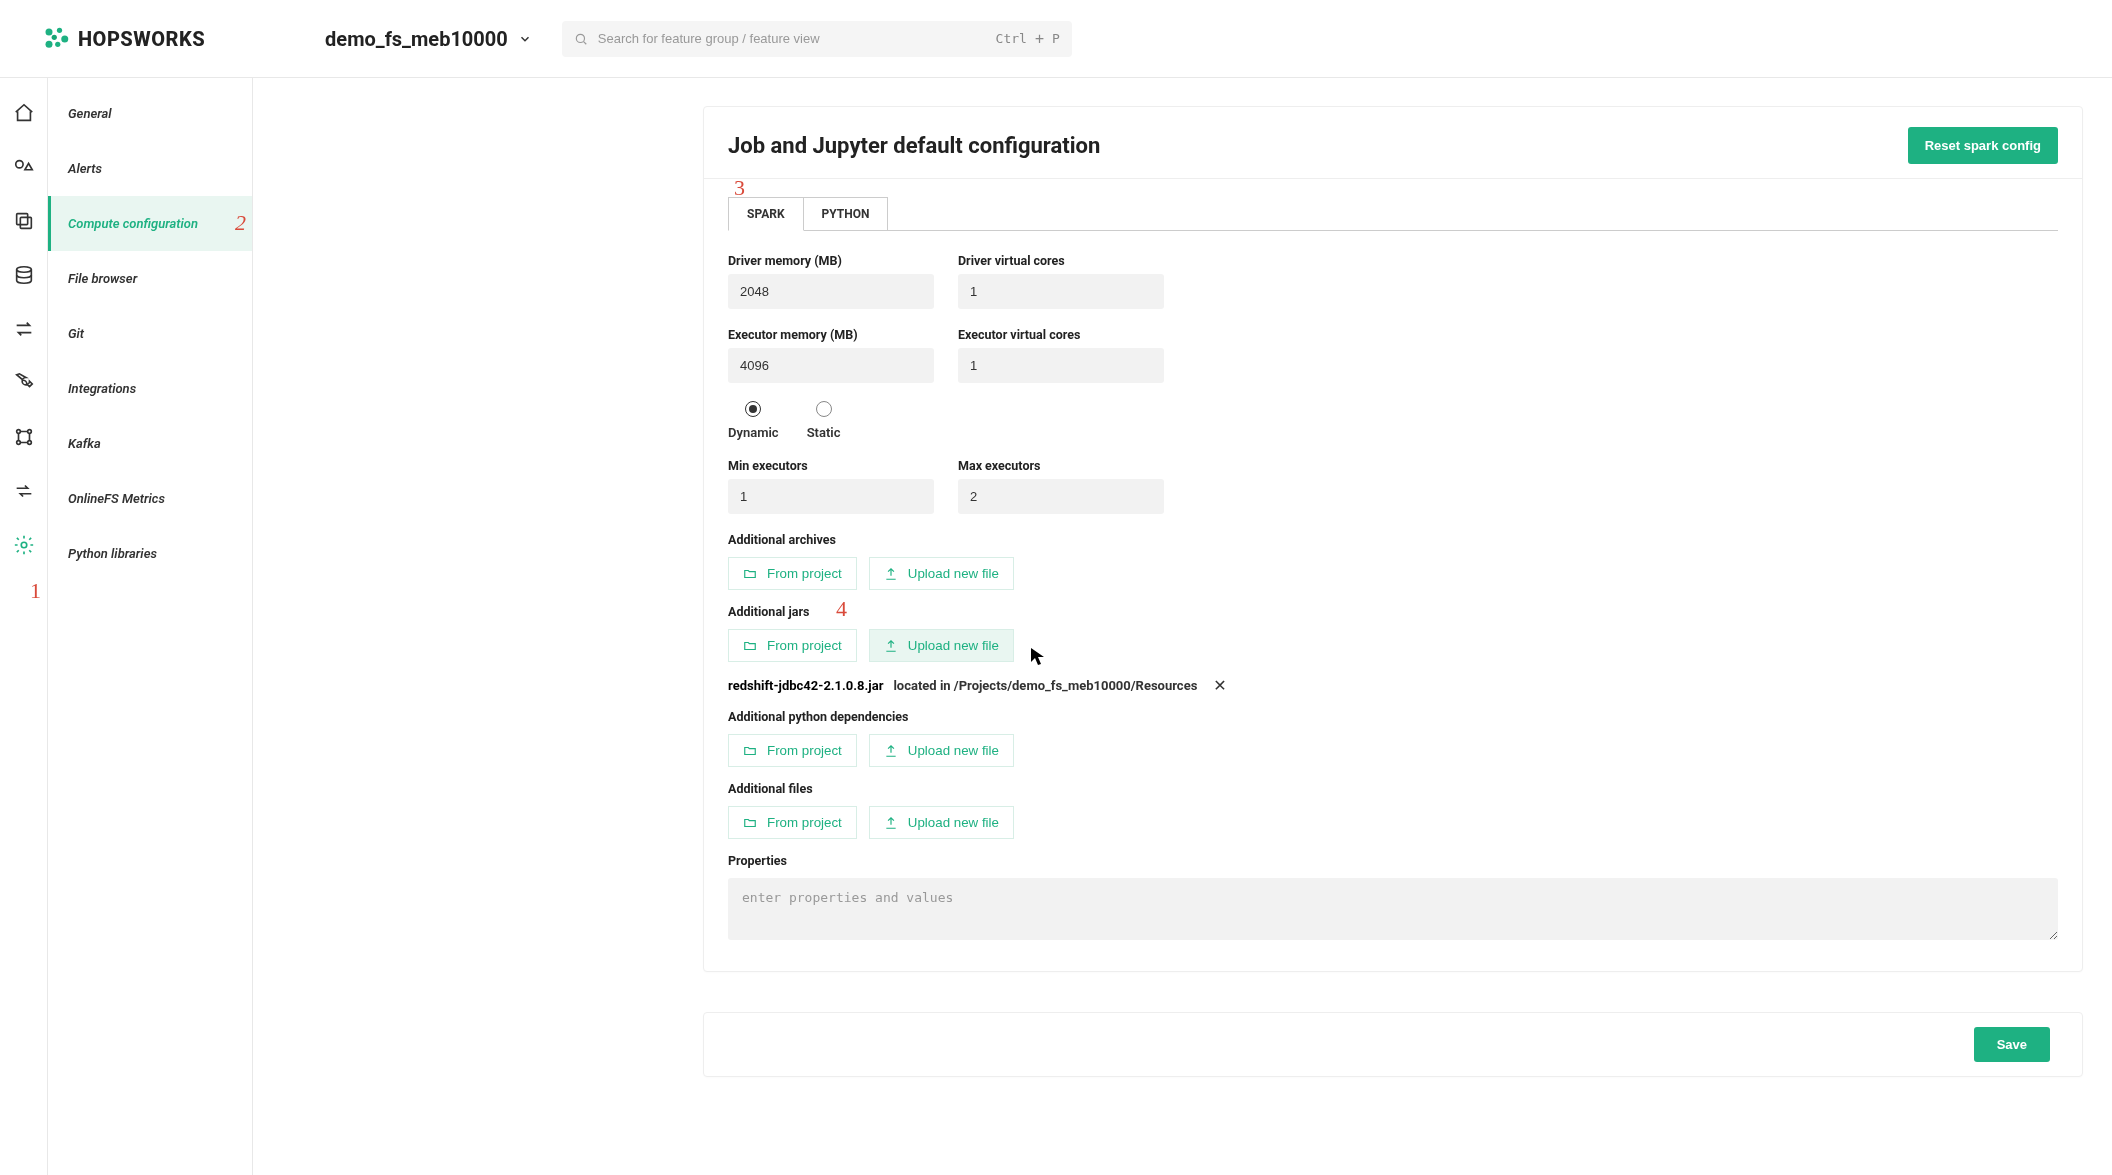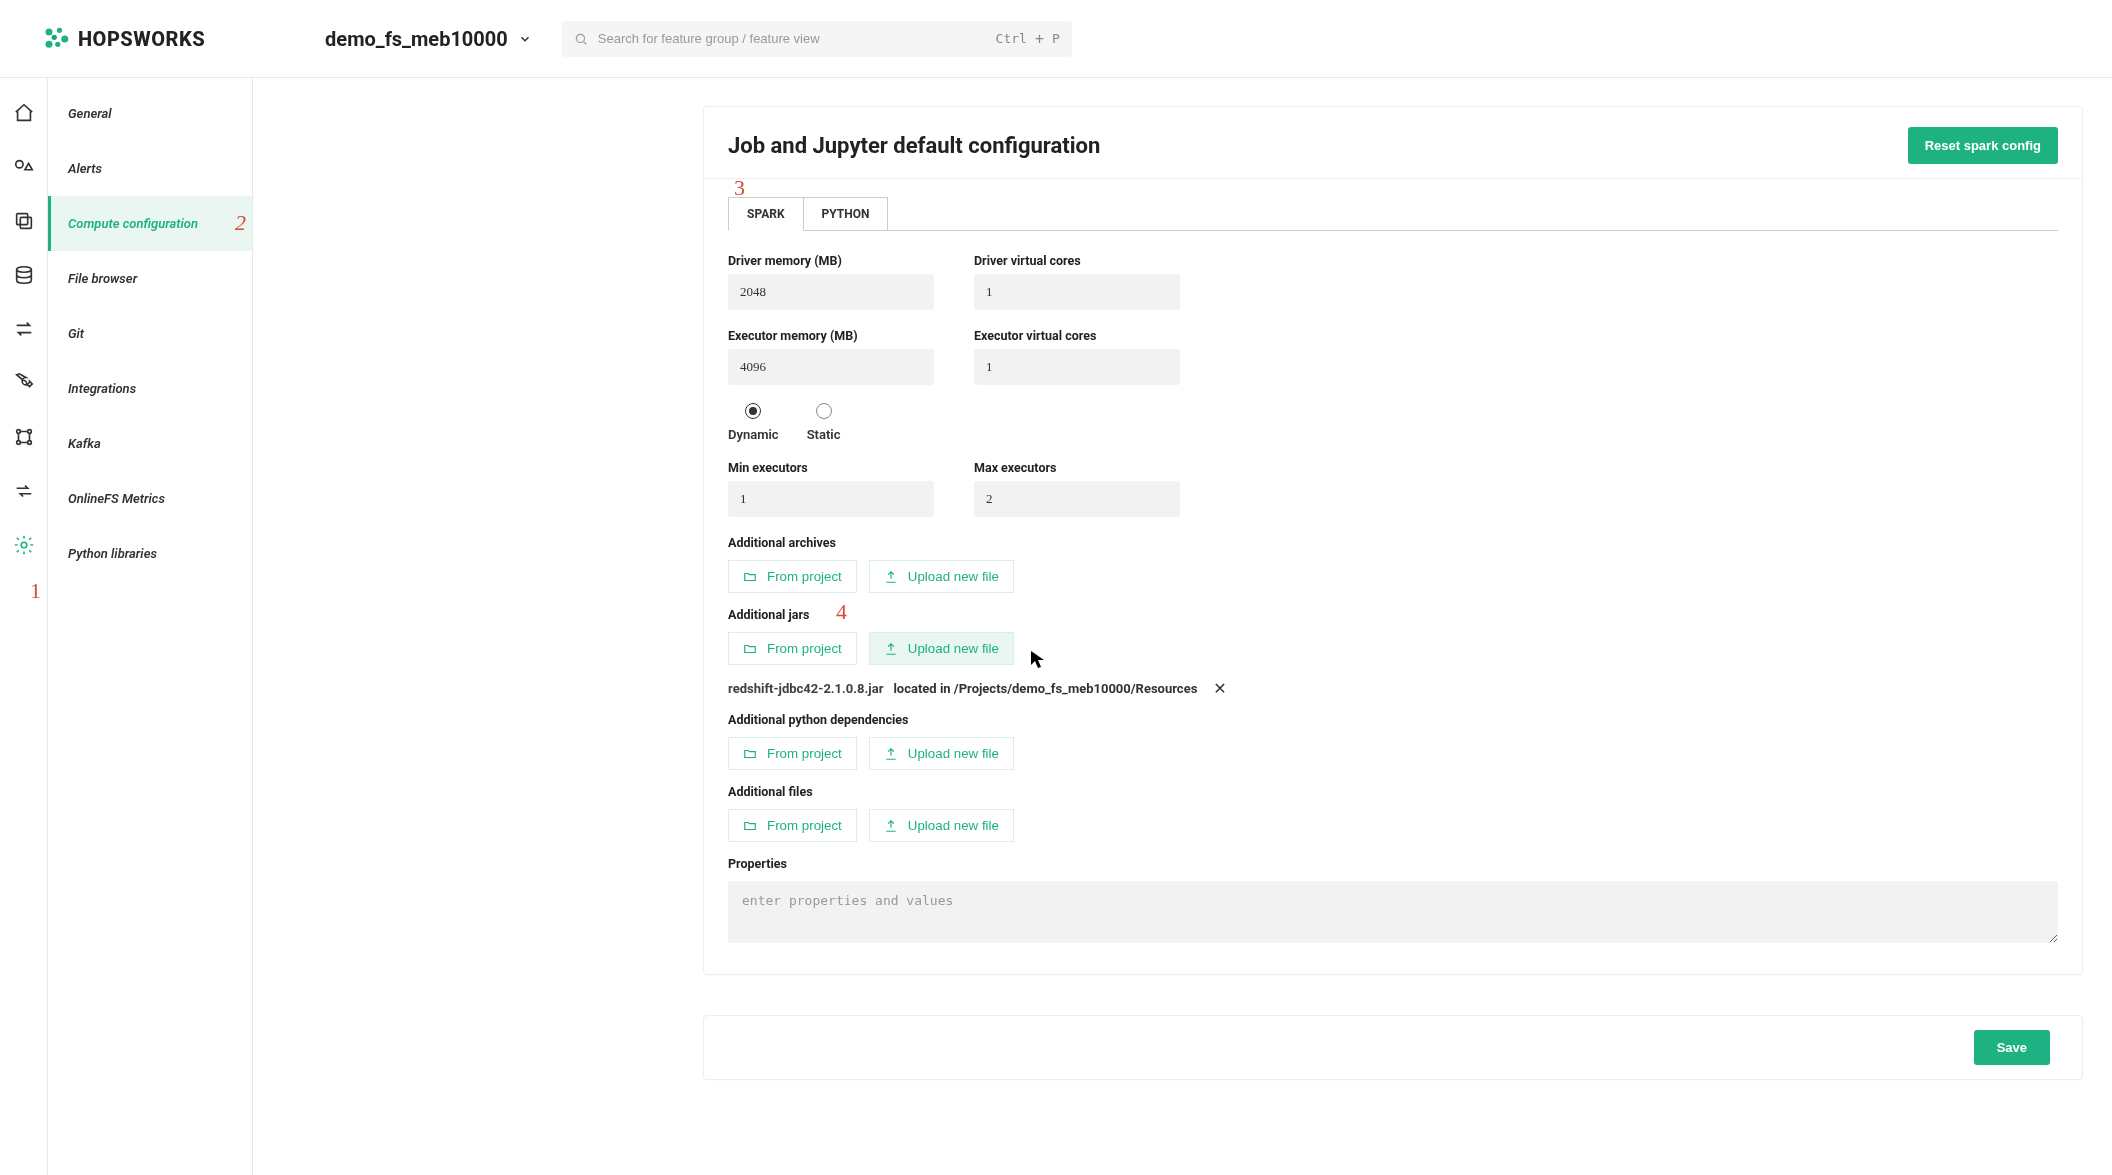--- a/index.html
+++ b/index.html
@@ -39,36 +39,36 @@
   .btn-outline-green.hovered { background: #e9f6f1; }
   .btn-outline-green svg { width:14px; height:14px; }
 
   .tabs { display:flex; padding: 0 24px; margin-top: 18px; position:relative; }
   .tab { border: 1px solid #ccc; padding: 9px 18px; font-size: 12px; font-weight:700; color:#333; cursor:pointer; background:#fff; }
   .tab + .tab { border-left: none; }
   .tab.active { background:#fff; border-bottom-color:#fff; position:relative; z-index:2; }
   .tabline { border-bottom:1px solid #ccc; margin: -1px 24px 0 24px; }
 
   .form { padding: 22px 24px 28px; }
-  .row { display:flex; gap:40px; margin-bottom: 18px; }
+  .row { display:flex; gap:24px; margin-bottom: 18px; }
   .field { display:flex; flex-direction:column; gap:6px; }
   .field label { font-size:12.5px; font-weight:700; color:#222; }
-  .field input[type=text] { width: 206px; background:#f2f2f2; border:none; border-radius:3px; padding: 10px 12px; font-size:13px; color:#333;font-family:Liberation Serif, serif; }
+  .field input[type=text] { width: 206px; background:#f2f2f2; border:none; border-radius:3px; padding: 10px 12px; font-size:13px; color:#333; }
 
   .radio-row { display:flex; gap:28px; align-items:center; margin: 6px 0 18px; }
   .radio { display:flex; align-items:center; gap:8px; font-size:13px; font-weight:600; cursor:pointer;flex-direction:column; }
   .radio .dot { width:16px; height:16px; border-radius:50%; border:1.5px solid #888; display:flex; align-items:center; justify-content:center; }
   .radio.checked .dot { border-color:#333; }
   .radio.checked .dot::after { content:""; width:8px; height:8px; border-radius:50%; background:#333; }
 
   .section-label { font-size:12.5px; font-weight:700; margin: 8px 0 10px; color:#222; position:relative; }
   .btn-row { display:flex; gap:12px; margin-bottom: 14px; }
 
   .file-line { display:flex; align-items:center; gap:10px; font-size:13px; margin: 4px 0 14px; }
-  .file-line .fname { color:#404040; font-weight:700; }
+  .file-line .fname { color:#000000; font-weight:700; }
   .file-line .fpath { color:#333; font-weight:700; }
   .file-line .close { cursor:pointer; font-size:16px; color:#333; margin-left:6px; }
 
   .props { width:100%; height:62px; background:#f2f2f2; border:none; border-radius:3px; padding:12px 14px; font-size:13px; color:#444; resize: vertical; }
   .props::placeholder { color:#999; }
 
   .footer-panel { width:1380px; margin-top: 40px; border:1px solid #eee; border-radius:4px; padding: 14px 32px; display:flex; justify-content:flex-end; box-shadow: 0 1px 2px rgba(0,0,0,0.02); }
 
   .cursor { position:absolute; width:16px; height:20px; pointer-events:none; }
 

